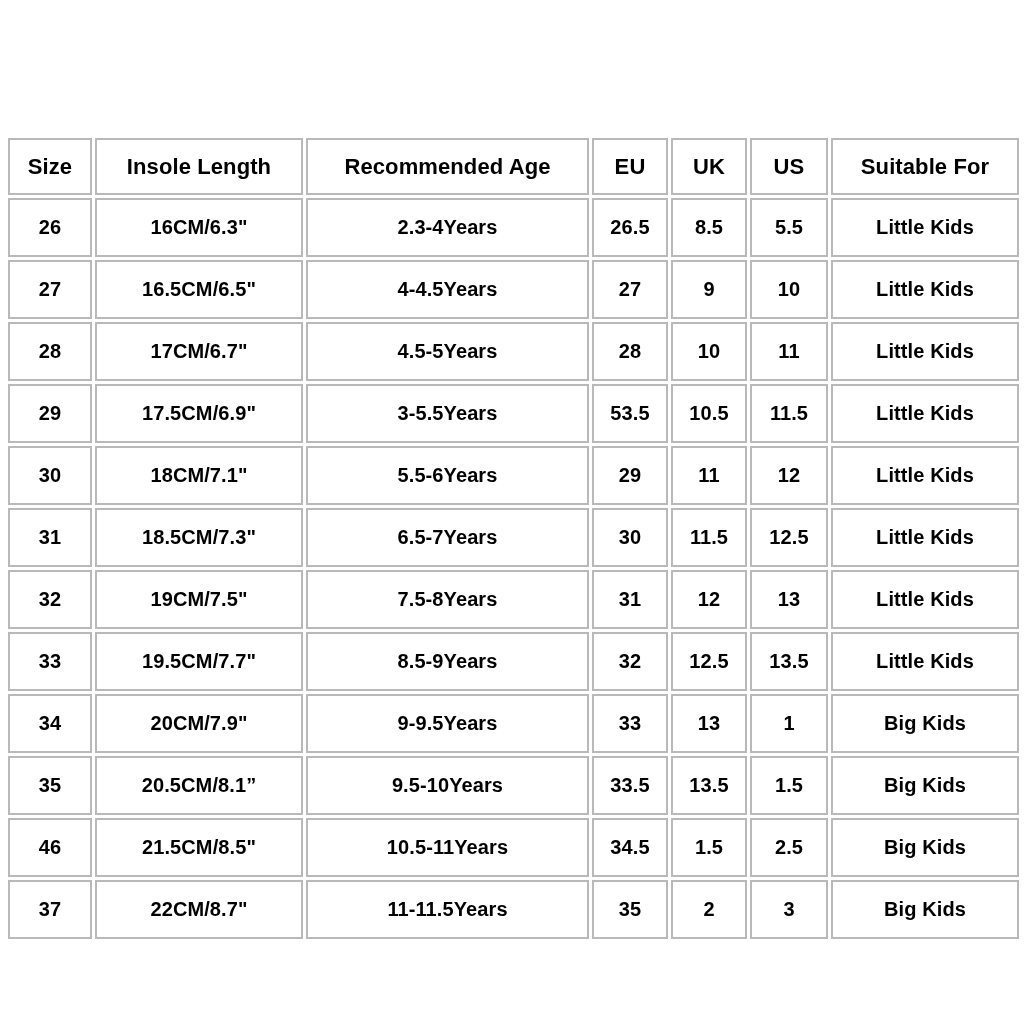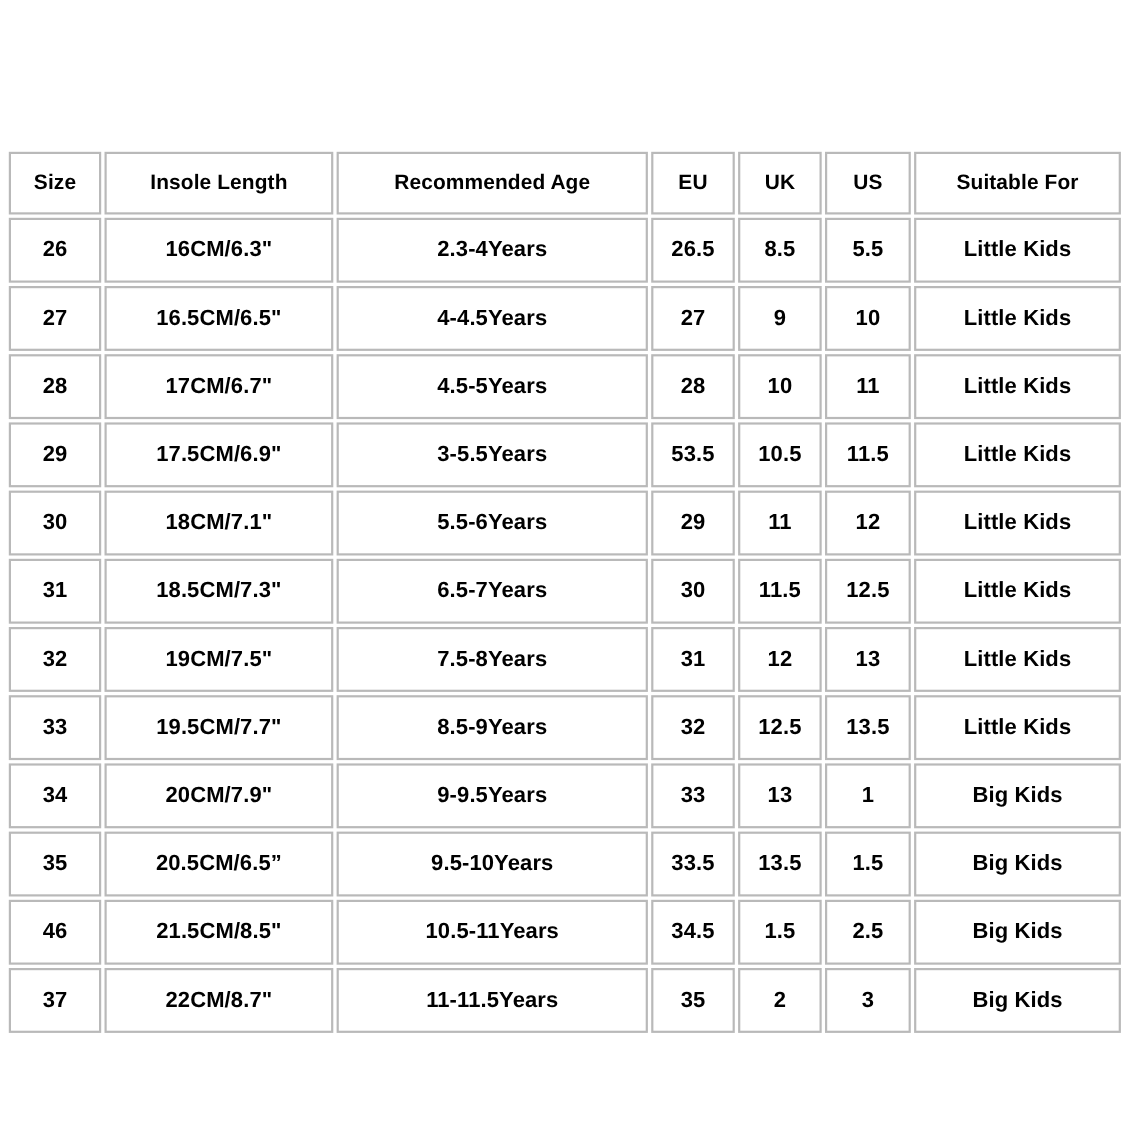--- a/index.html
+++ b/index.html
@@ -39,21 +39,21 @@
     padding: 0 2px;
     color: #000000;
     font-weight: bold;
     font-size: 20px;
     letter-spacing: 0.1px;
     white-space: nowrap;
     overflow: hidden;
   }
 
   table.size-chart tr.header-row td {
-    font-size: 19px;
+    font-size: 22px;
     height: 53px;
   }
 
   
   col.c-size { width: 84px; }
   col.c-insole { width: 208px; }
   col.c-age { width: 283px; }
   col.c-eu { width: 76px; }
   col.c-uk { width: 76px; }
   col.c-us { width: 78px; }
@@ -159,21 +159,21 @@
           <td>34</td>
           <td>20CM/7.9"</td>
           <td>9-9.5Years</td>
           <td>33</td>
           <td>13</td>
           <td>1</td>
           <td>Big Kids</td>
         </tr>
         <tr class="data-row">
           <td>35</td>
-          <td>20.5CM/6.5”</td>
+          <td>20.5CM/8.1”</td>
           <td>9.5-10Years</td>
           <td>33.5</td>
           <td>13.5</td>
           <td>1.5</td>
           <td>Big Kids</td>
         </tr>
         <tr class="data-row">
           <td>46</td>
           <td>21.5CM/8.5"</td>
           <td>10.5-11Years</td>

